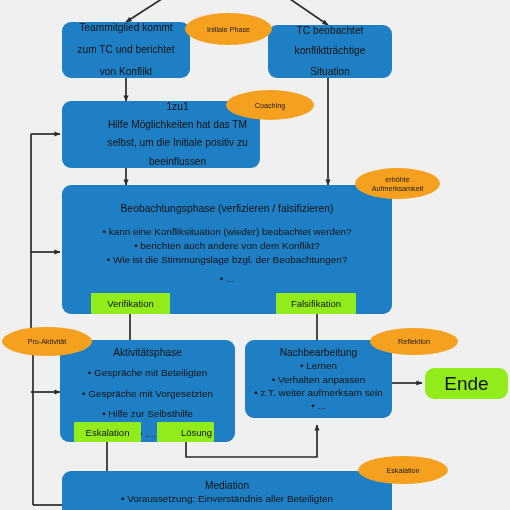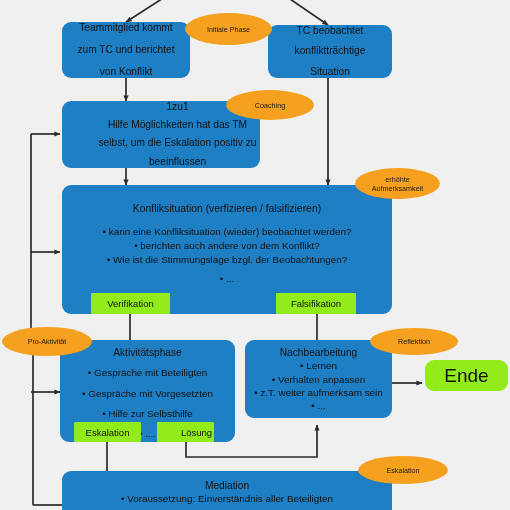--- a/index.html
+++ b/index.html
@@ -138,26 +138,26 @@
 
   <div class="node proc t-box1" style="left:268px; top:25px; width:124px; height:53px;">
     <span class="title">TC beobachtet</span>
     <span class="title">konfliktträchtige</span>
     <span class="title">Situation</span>
   </div>
 
   <div class="node proc t-1zu1" style="left:62px; top:101px; width:198px; height:67px;">
     <span class="title">1zu1</span>
     <span class="title">Hilfe Möglichkeiten hat das TM</span>
-    <span class="title">selbst, um die Eskalation positiv zu</span>
+    <span class="title">selbst, um die Initiale positiv zu</span>
     <span class="title">beeinflussen</span>
   </div>
 
   <div class="node proc" style="left:62px; top:185px; width:330px; height:129px; justify-content:flex-start; padding-top:18px;">
-    <span class="t-beob-title">Konfliksituation (verfizieren / falsifizieren)</span>
+    <span class="t-beob-title">Beobachtungsphase (verfizieren / falsifizieren)</span>
     <span class="t-beob-b">• kann eine Konfliksituation (wieder) beobachtet werden?</span>
     <span class="t-beob-b">• berichten auch andere von dem Konflikt?</span>
     <span class="t-beob-b">• Wie ist die Stimmungslage bzgl. der Beobachtungen?</span>
     <span class="t-beob-b" style="margin-top:4px;">• ...</span>
   </div>
 
   <div class="node proc" style="left:60px; top:340px; width:175px; height:102px; justify-content:flex-start; padding-top:7px;gap:7px;">
     <span class="t-act-title">Aktivitätsphase</span>
     <span class="t-act-b">• Gespräche mit Beteiligten</span>
     <span class="t-act-b">• Gespräche mit Vorgesetzten</span>
@@ -171,21 +171,21 @@
     <span class="t-act-b">• Verhalten anpassen</span>
     <span class="t-act-b">• z.T. weiter aufmerksam sein</span>
     <span class="t-act-b">• ...</span>
   </div>
 
   <div class="node proc" style="left:62px; top:471px; width:330px; height:60px; justify-content:flex-start; padding-top:9px;">
     <span class="t-med-title">Mediation</span>
     <span class="t-med-b">• Voraussetzung: Einverständnis aller Beteiligten</span>
   </div>
 
-  <div class="node end-node" style="left:425px; top:360px; width:83px; height:31px; display:flex; align-items:center; justify-content:center;">
+  <div class="node end-node" style="left:425px; top:368px; width:83px; height:31px; display:flex; align-items:center; justify-content:center;">
     <span>Ende</span>
   </div>
 
   <div class="node green green-label" style="left:91px; top:293px; width:79px; height:21px;">
     <span>Verifikation</span>
   </div>
   <div class="node green green-label" style="left:276px; top:293px; width:80px; height:21px;">
     <span>Falsifikation</span>
   </div>
   <div class="node green green-label" style="left:74px; top:422px; width:67px; height:20px;">

